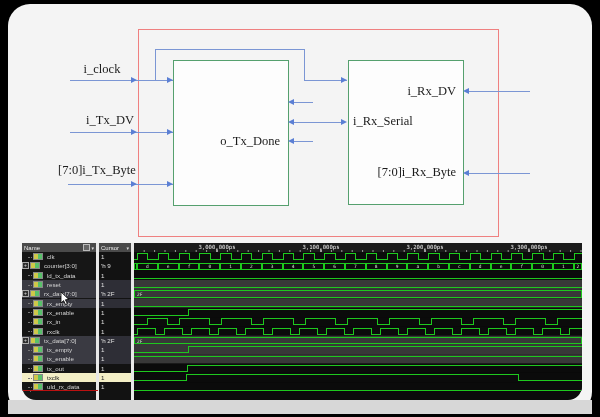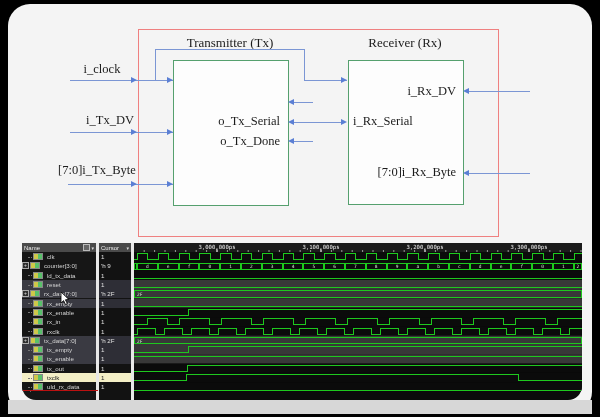--- a/index.html
+++ b/index.html
@@ -52,28 +52,25 @@
 <body>
 
 <div class="stage">
   <div class="abs card"></div>
   <div class="abs strip"></div>
 
   <div class="abs frame" style="left:138px;top:29px;width:359px;height:206px;"></div>
   <div class="abs gbox" style="left:173px;top:60px;width:114px;height:144px;"></div>
   <div class="abs gbox" style="left:348px;top:60px;width:114px;height:143px;"></div>
 
-  <div class="abs serif dtitle" style="left:160px;top:35px;width:140px;">Transmitter (Tx)</div>
-  <div class="abs serif dtitle" style="left:335px;top:35px;width:140px;">Receiver (Rx)</div>
 
   <div class="abs serif dlabel" style="left:70px;top:62px;width:64px;text-align:center;">i_clock</div>
   <div class="abs serif dlabel" style="left:70px;top:113px;width:64px;text-align:right;">i_Tx_DV</div>
   <div class="abs serif dlabel" style="left:58px;top:163px;width:104px;text-align:left;">[7:0]i_Tx_Byte</div>
 
-  <div class="abs serif dlabel" style="left:180px;top:114px;width:100px;text-align:right;">o_Tx_Serial</div>
   <div class="abs serif dlabel" style="left:180px;top:134px;width:100px;text-align:right;">o_Tx_Done</div>
 
   <div class="abs serif dlabel" style="left:353px;top:114px;width:100px;text-align:left;">i_Rx_Serial</div>
   <div class="abs serif dlabel" style="left:356px;top:84px;width:100px;text-align:right;">i_Rx_DV</div>
   <div class="abs serif dlabel" style="left:350px;top:165px;width:106px;text-align:right;">[7:0]i_Rx_Byte</div>
 
   <div class="abs wire" style="left:70px;top:80px;width:103px;height:1px;"></div>
   <div class="abs wire" style="left:155px;top:49px;width:1px;height:31px;"></div>
   <div class="abs wire" style="left:155px;top:49px;width:150px;height:1px;"></div>
   <div class="abs wire" style="left:304px;top:49px;width:1px;height:32px;"></div>

